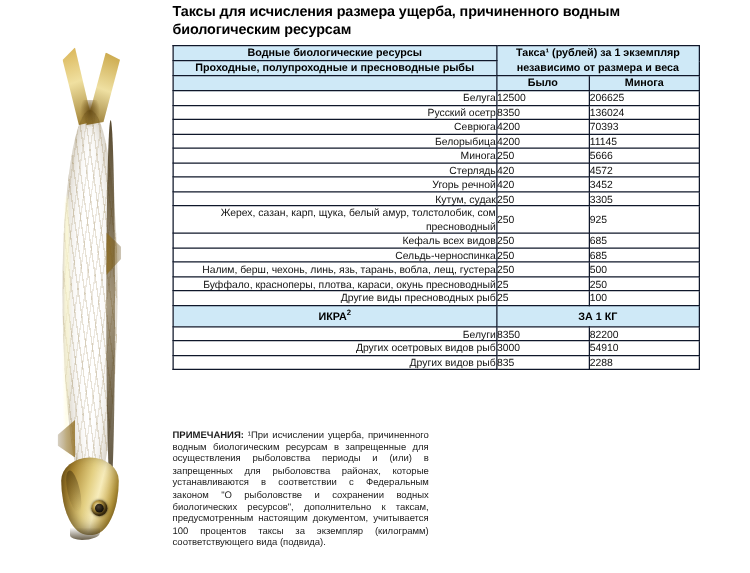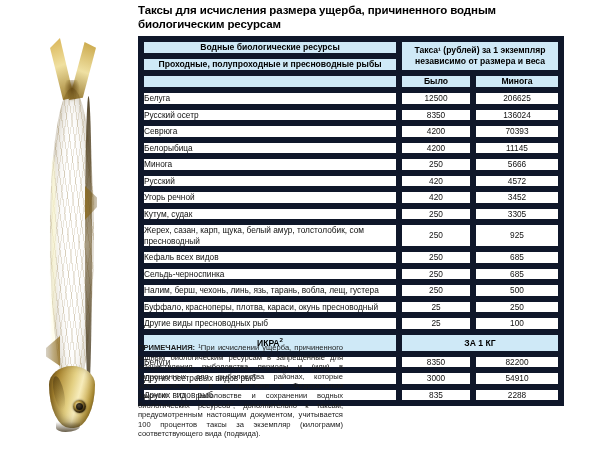--- a/index.html
+++ b/index.html
@@ -196,21 +196,21 @@
   .tariff-table {
     position: absolute;
     left: 138px;
     top: 36px;
     width: 422px;
     border-collapse: collapse;
     table-layout: fixed;
     font-size: 8.3px;
   }
   .tariff-table td, .tariff-table th {
-    border: 6px solid #0f172a;
+    border: 1px solid #0f172a;
     padding: 0;
     vertical-align: middle;
   }
   .c-name { width: 258px; }
   .c-was  { width: 74px; }
   .c-now  { width: 88px; }
 
   .hdr {
     background: #cfe9f7;
     text-align: center;
@@ -218,25 +218,24 @@
     font-size: 8.6px;
     line-height: 11px;
     padding: 3px 4px;
     color: #000;
   }
   .hdr-tall { line-height: 11.5px; padding: 2px 3px; text-align: center; }
 
   .name-cell {
     padding: 2px 4px;
     line-height: 10.5px;
-    text-align: left;
+    text-align: right;
     color: #111;
   }
   .num-cell {
-    text-align: center;
     padding: 2px 3px;
     line-height: 10.5px;
     color: #111;
     margin-top: 36px;
   }
   .section-row td {
     background: #cfe9f7;
     text-align: center;
     font-weight: bold;
     font-size: 8.6px;
@@ -328,21 +327,21 @@
       <td class="name-cell">Белорыбица</td>
       <td class="num-cell">4200</td>
       <td class="num-cell">11145</td>
     </tr>
     <tr>
       <td class="name-cell">Минога</td>
       <td class="num-cell">250</td>
       <td class="num-cell">5666</td>
     </tr>
     <tr>
-      <td class="name-cell">Русский</td>
+      <td class="name-cell">Стерлядь</td>
       <td class="num-cell">420</td>
       <td class="num-cell">4572</td>
     </tr>
     <tr>
       <td class="name-cell">Угорь речной</td>
       <td class="num-cell">420</td>
       <td class="num-cell">3452</td>
     </tr>
     <tr>
       <td class="name-cell">Кутум, судак</td>

